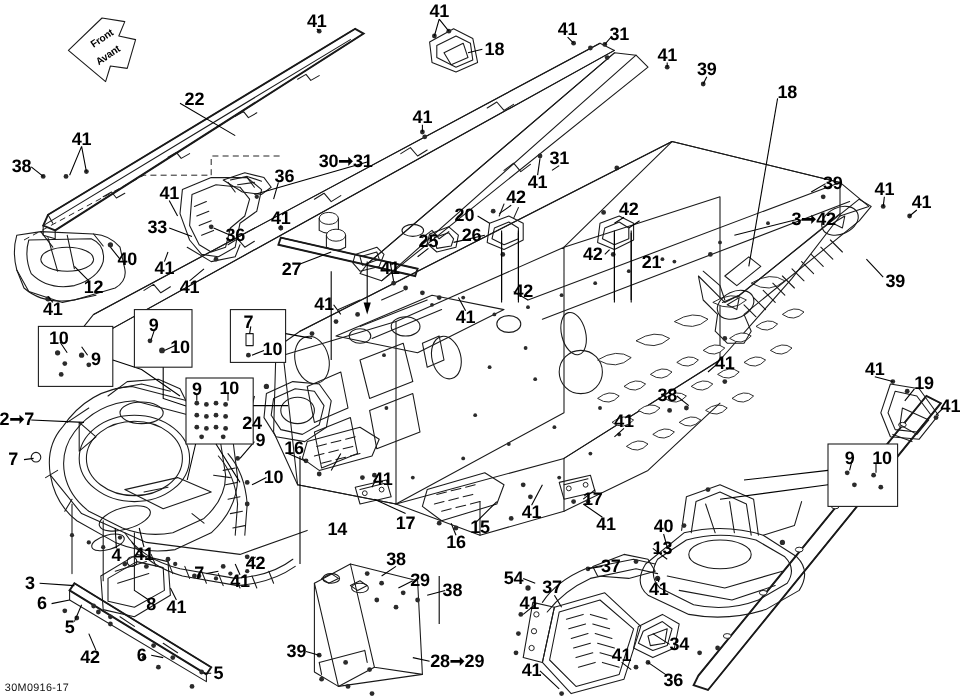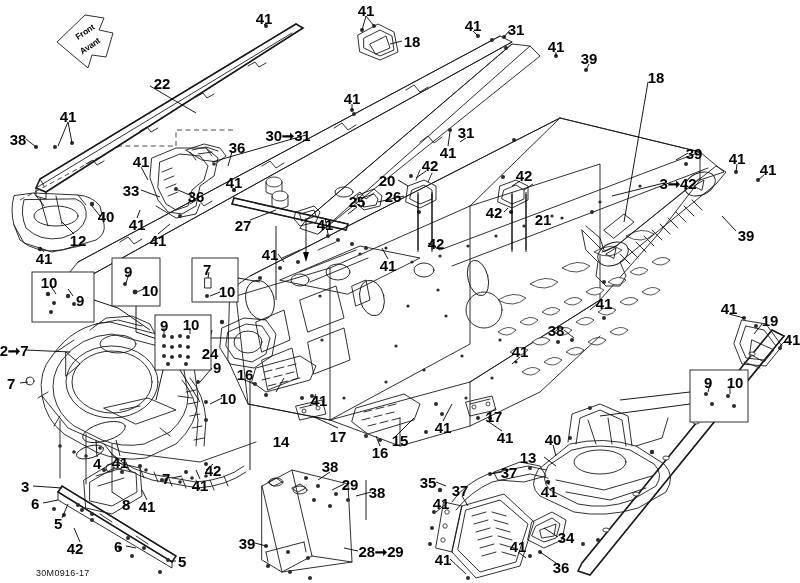--- a/index.html
+++ b/index.html
@@ -7,21 +7,21 @@
   body{width:800px;height:583px;overflow:hidden;
        font-family:"Liberation Sans", sans-serif;color:#000;}
   #sheet{position:relative;width:800px;height:583px;background:#fff;}
   #art{position:absolute;left:0;top:0;width:800px;height:583px;}
   .lbl{position:absolute;font-family:"Liberation Sans", sans-serif;
        font-size:15px;font-weight:700;color:#000;line-height:1;
        white-space:nowrap;transform:translate(-50%,-50%);
        letter-spacing:-0.2px;}
   .footer{position:absolute;left:4px;top:568px;font-size:9px;
           font-family:"Liberation Sans", sans-serif;font-weight:400;
-          color:#111;letter-spacing:0.3px;margin-left:32px;}
+          color:#111;letter-spacing:0.3px;}
   .fa-txt{font-size:8.5px;font-weight:700;font-family:"Liberation Sans", sans-serif;}
 </style>
 </head>
 <body>
 
 <div id="sheet">
 
   <svg id="art" viewBox="0 0 800 583" xmlns="http://www.w3.org/2000/svg">
     <defs>
       <style>
@@ -766,30 +766,30 @@
       <div class="lbl" style="left: 58px; top: 523px;">5</div>
       <div class="lbl" style="left: 126px; top: 504px;">8</div>
       <div class="lbl" style="left: 75px; top: 548px;">42</div>
       <div class="lbl" style="left: 118px; top: 546px;">6</div>
       <div class="lbl" style="left: 182px; top: 561px;">5</div>
       <div class="lbl" style="left: 330px; top: 466px;">38</div>
       <div class="lbl" style="left: 350px; top: 484px;">29</div>
       <div class="lbl" style="left: 377px; top: 492px;">38</div>
       <div class="lbl" style="left: 247px; top: 543px;">39</div>
       <div class="lbl" style="left: 381px; top: 551px;">28➞29</div>
-      <div class="lbl" style="left: 428px; top: 482px;">35</div>
+      <div class="lbl" style="left: 428px; top: 482px;">54</div>
       <div class="lbl" style="left: 509px; top: 472px;">37</div>
       <div class="lbl" style="left: 460px; top: 490px;">37</div>
       <div class="lbl" style="left: 441px; top: 503px;">41</div>
       <div class="lbl" style="left: 443px; top: 559px;">41</div>
       <div class="lbl" style="left: 518px; top: 546px;">41</div>
       <div class="lbl" style="left: 566px; top: 537px;">34</div>
       <div class="lbl" style="left: 561px; top: 567px;">36</div>
       <div class="lbl" style="left: 553px; top: 439px;">40</div>
-      <div class="lbl" style="left: 528px; top: 457px;">13</div>
+      <div class="lbl" style="left: 552px; top: 457px;">13</div>
       <div class="lbl" style="left: 549px; top: 491px;">41</div>
     </div>
 
   <div class="lbl" style="left:49px;top:282px;">10</div>
   <div class="lbl" style="left:80px;top:300px;">9</div>
   <div class="lbl" style="left:128px;top:271px;">9</div>
   <div class="lbl" style="left:150px;top:290px;">10</div>
   <div class="lbl" style="left:207px;top:269px;">7</div>
   <div class="lbl" style="left:227px;top:291px;">10</div>
   <div class="lbl" style="left:164px;top:325px;">9</div>

